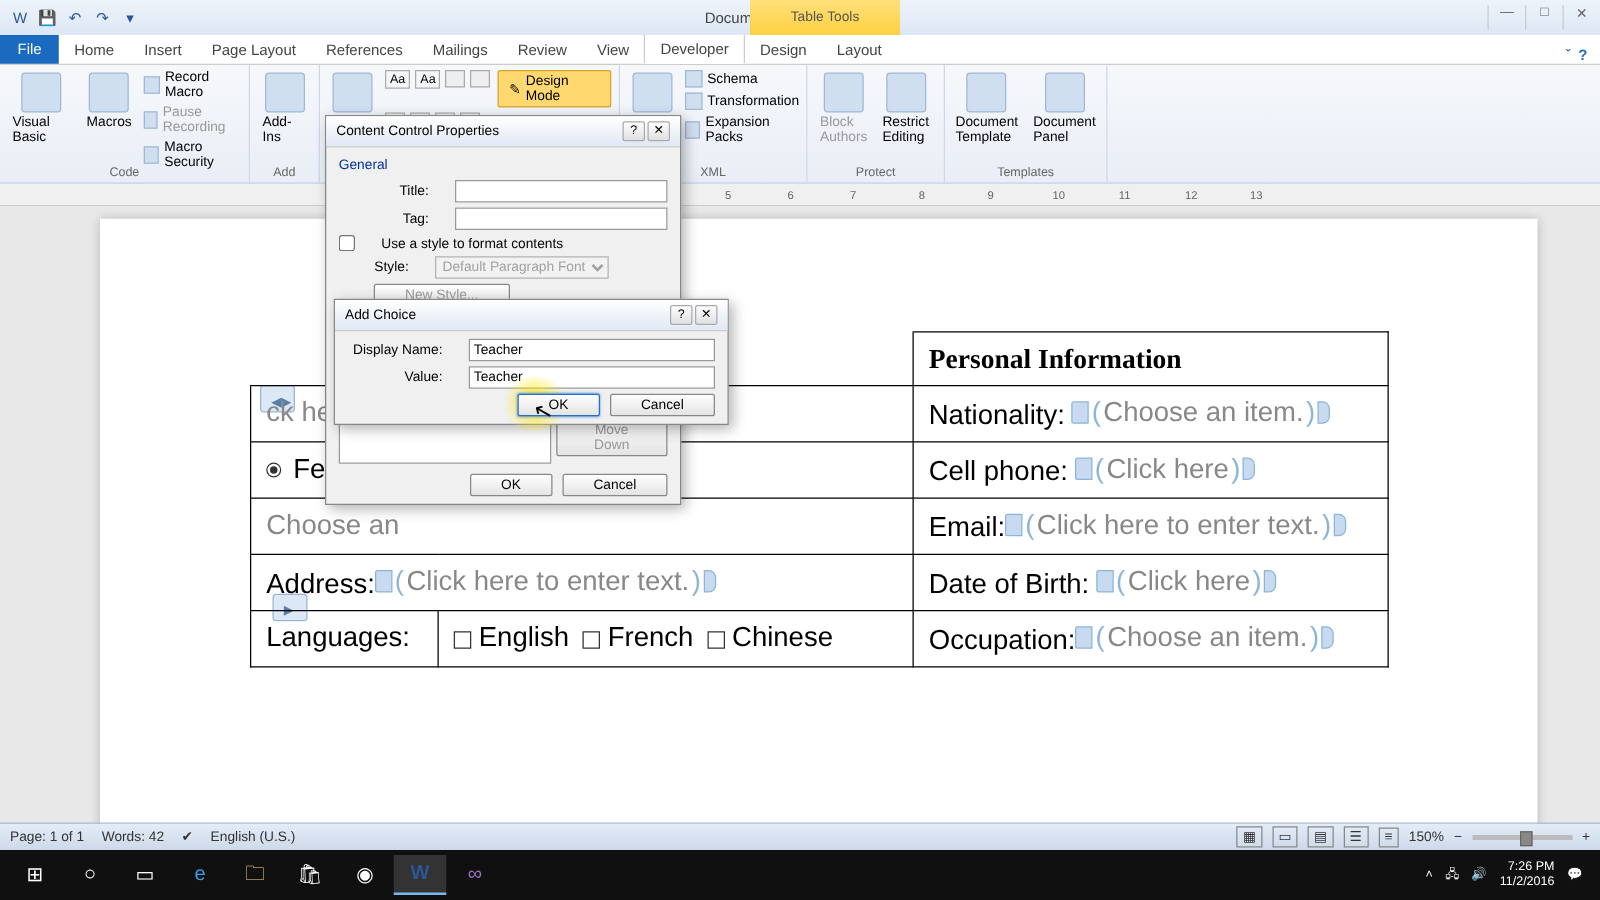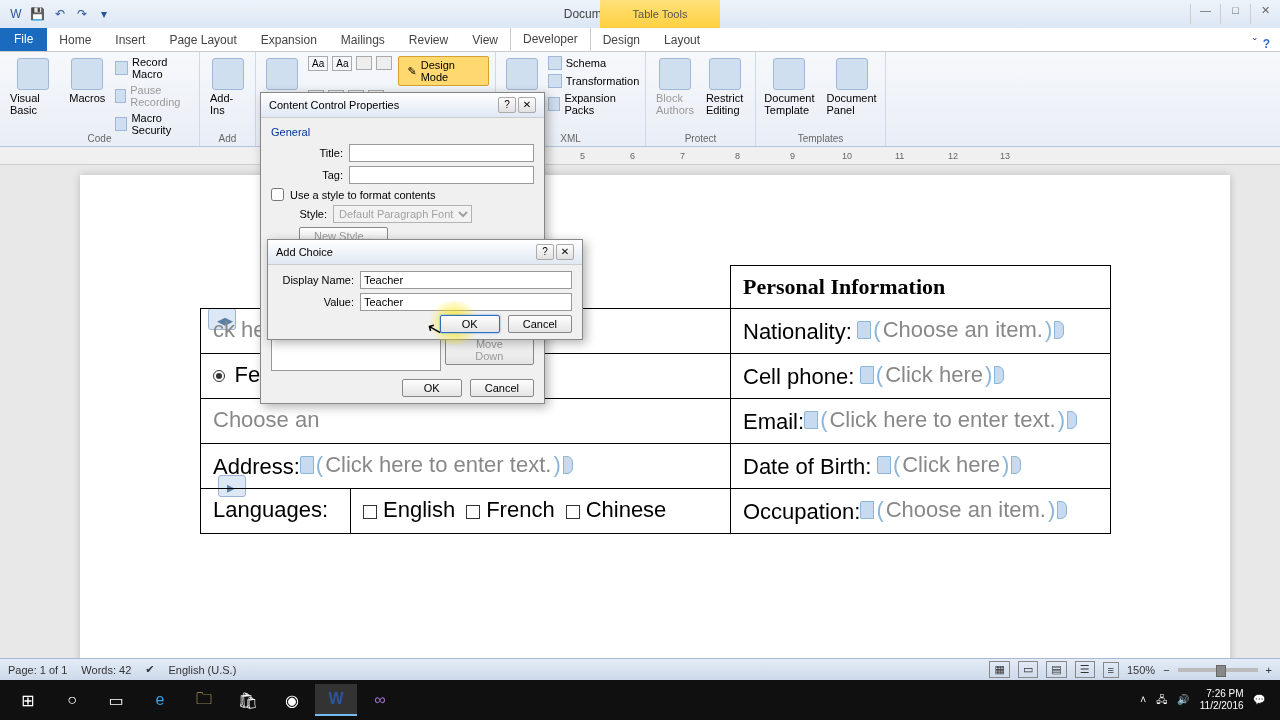--- a/index.html
+++ b/index.html
@@ -48,25 +48,25 @@
 .radio { display:inline-block; width:12px; height:12px; border:1px solid #333; border-radius:50%; margin-right:4px; position:relative; }
 .radio.checked::after { content:''; position:absolute; left:2px; top:2px; width:6px; height:6px; background:#333; border-radius:50%; }
 .checkbox { display:inline-block; width:14px; height:14px; border:1px solid #333; margin-right:6px; vertical-align:middle; }
 
 
 .dialog { position: absolute; background: #f0f0f0; border: 1px solid #888; box-shadow: 3px 3px 10px rgba(0,0,0,0.3); font-size: 11px; }
 .dlg-title { background: linear-gradient(#fff, #e0e8f4); padding: 4px 8px; display: flex; align-items: center; justify-content: space-between; border-bottom: 1px solid #ccc; gap: 45px; }
 .dlg-title-btns { display: flex; gap: 2px; }
 .dlg-title-btn { width: 18px; height: 16px; border: 1px solid #aaa; background: linear-gradient(#fefefe,#e0e0e0); text-align: center; font-size: 10px; line-height: 14px; border-radius: 2px; }
 .dlg-body { padding: 6px 10px; }
-.dlg-row { display: flex; align-items: center; margin-bottom: 4px; gap: 6px; }
+.dlg-row { display: flex; align-items: center; margin-bottom: 4px; gap: 21px; }
 .dlg-row label { width: 72px; text-align: right; }
 .dlg-row input[type=text] { flex: 1; border: 1px solid #999; padding: 1px 3px; font-size: 11px; height: 18px; }
 .dlg-section { color: #003399; margin: 2px 0 6px 0; }
-.dlg-btn { border: 1px solid #888; background: linear-gradient(#fefefe,#e4e4e4); padding: 2px 14px; font-size: 11px; border-radius: 2px; min-width: 60px; text-align: center; }
+.dlg-btn { border: 1px solid #888; background: linear-gradient(#fefefe,#e4e4e4); padding: 2px 24px; font-size: 11px; border-radius: 2px; min-width: 60px; text-align: center; }
 .dlg-btn.default { border: 1px solid #2a6fc0; box-shadow: 0 0 2px #4a8fe0; }
 .dlg-btn.disabled { color: #999; }
 .listbox { border: 1px solid #999; background: #fff; height: 120px; width: 190px; }
 .listbox-header { display:flex; border-bottom:1px solid #ccc; background:#f4f4f4; }
 .listbox-header div { flex:1; padding:2px 4px; border-right:1px solid #ccc; }
 .listbox-row { display:flex; }
 .listbox-row div { flex:1; padding:2px 4px; }
 .side-btns { display:flex; flex-direction:column; gap:3px; margin-left:4px; }
 .side-btns .dlg-btn { min-width: 64px; padding: 2px 20px; }
 
@@ -109,21 +109,21 @@
     <div>□</div>
     <div>✕</div>
   </div>
 </div>
 
 <div class="ribbon-tabs">
   <div class="file-tab">File</div>
   <div class="tab">Home</div>
   <div class="tab">Insert</div>
   <div class="tab">Page Layout</div>
-  <div class="tab">Expansion</div>
+  <div class="tab">References</div>
   <div class="tab">Mailings</div>
   <div class="tab">Review</div>
   <div class="tab">View</div>
   <div class="tab active">Developer</div>
   <div class="tab">Design</div>
   <div class="tab">Layout</div>
   <div class="help-icons">
     <span>ˇ</span>
     <span style="color:#2a6fc0;font-weight:bold">?</span>
   </div>

